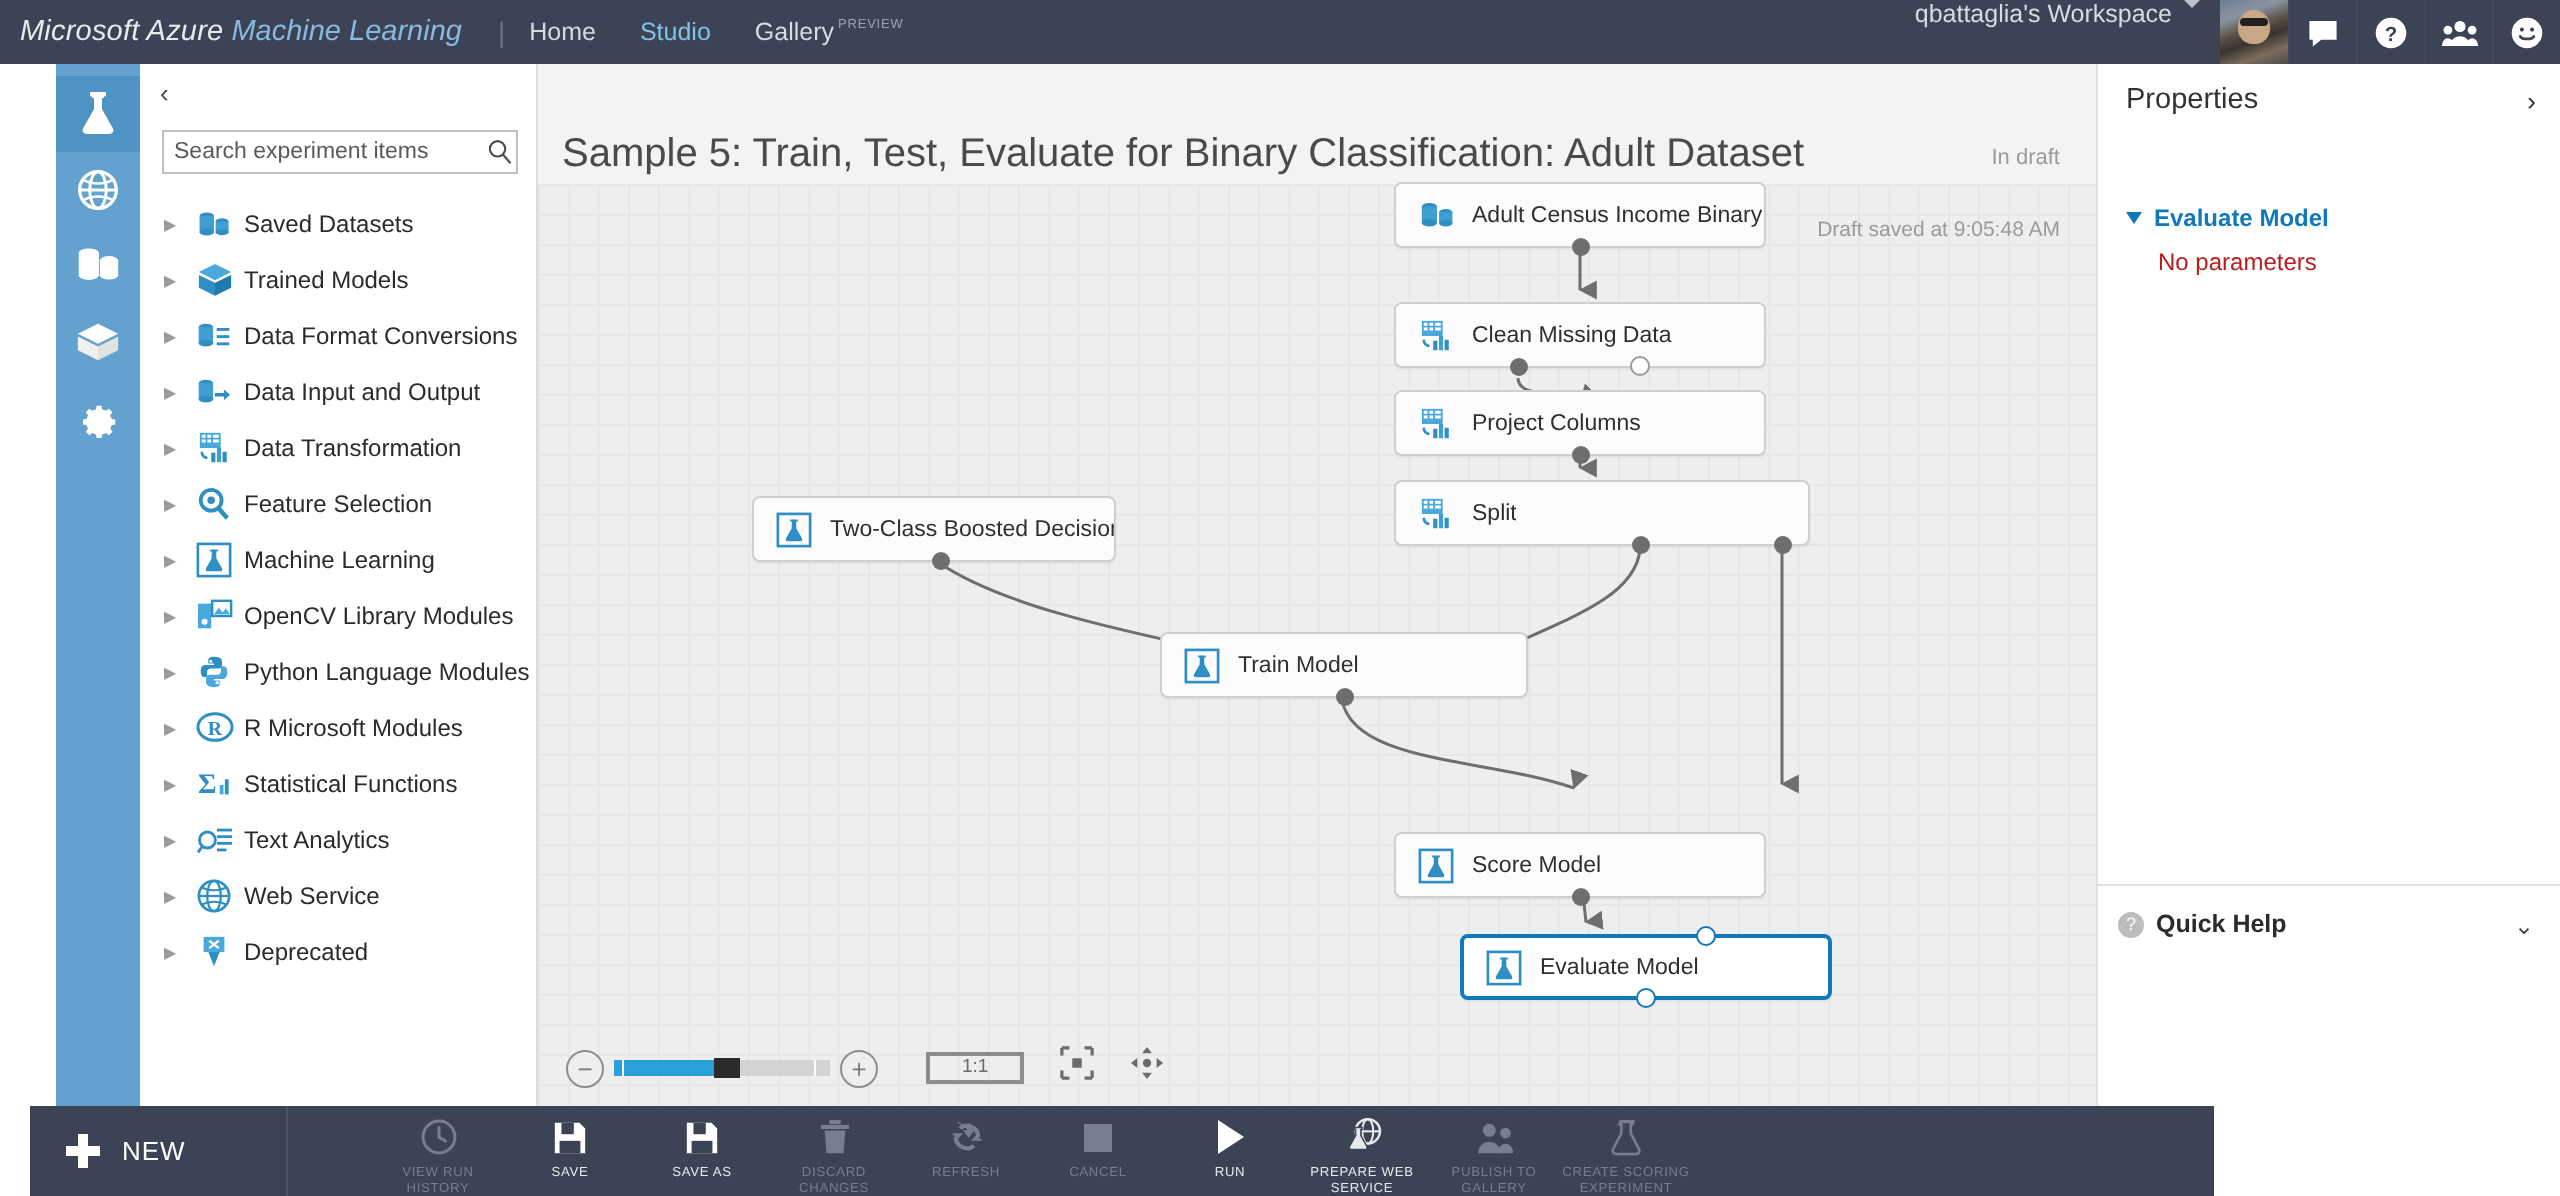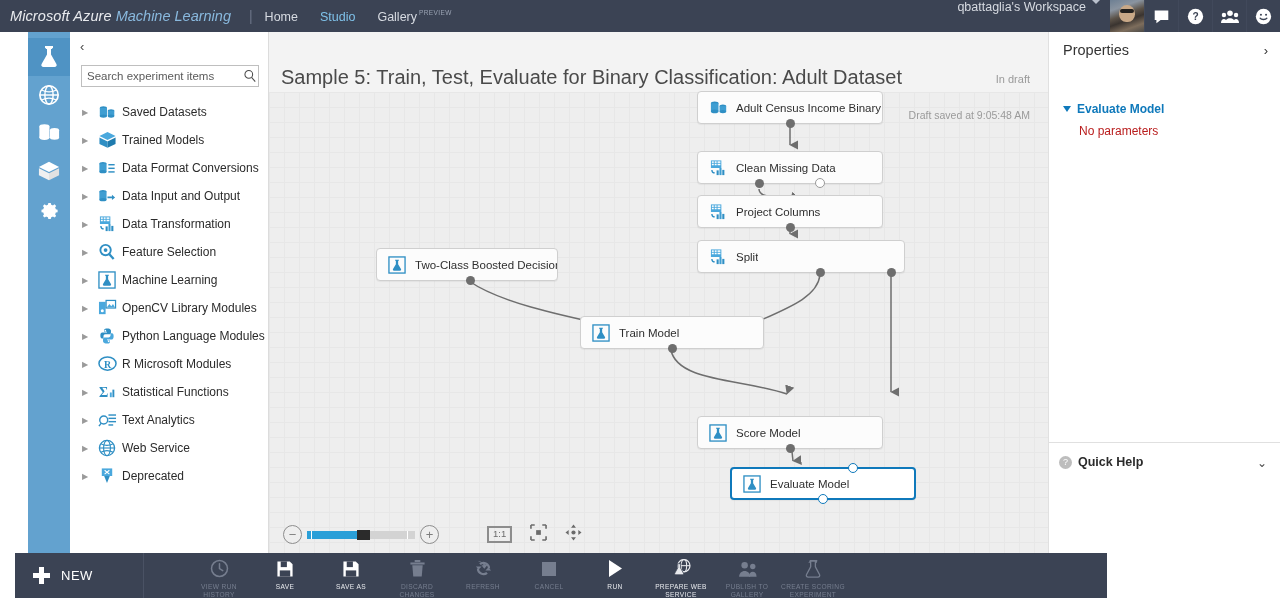--- a/index.html
+++ b/index.html
@@ -113,21 +113,21 @@
   .zoombar { position: absolute; bottom: 8px; left: 14px; display:flex; align-items:center; }
   .zbtn { width: 19px; height: 19px; border-radius: 50%; border: 1.5px solid #8d8d8d;
     display:flex; align-items:center; justify-content:center; cursor:pointer;
     color:#7d7d7d; font-size:13px; line-height:1; background:#eee; }
   .ztrack { width: 108px; height: 8px; background: #d3d3d3; margin: 0 5px; position: relative; cursor:pointer;}
   .zfill { position:absolute; left:0; top:0; height:8px; background:#2a9fd8; }
   .zthumb { position:absolute; top:-1px; width:13px; height:10px; background:#2b2b2b; }
   .ztick { position:absolute; top:0; width:1px; height:8px; background:#fff; }
   .zextra { display:flex; align-items:center; margin-left: 24px; gap: 18px; }
   .onetoone { border: 2px solid #8d8d8d; font-size: 9.5px; color:#6b6b6b;
-    padding: 1px 4px; line-height: 1.1; cursor:pointer; font-family:"Liberation Sans",sans-serif;margin-left:24px;}
+    padding: 1px 16px; line-height: 1.1; cursor:pointer; font-family:"Liberation Sans",sans-serif;}
   .gico { cursor: pointer; }
 
   
   .props { position: absolute; top: 32px; left: 1048px; width: 232px; height: 521px;
     background: #fff; border-left: 1px solid #e0e0e0; }
   .props-title { position:absolute; top: 10px; left: 14px; font-size: 14.5px; color: #333; }
   .props-collapse { position: absolute; top: 11px; right: 12px; font-size: 13px;
     color:#333; cursor: pointer; }
   .prop-mod { position: absolute; top: 70px; left: 14px; display:flex; align-items:center; cursor:pointer;}
   .prop-tri { width:0;height:0;border-left:4px solid transparent;border-right:4px solid transparent;

